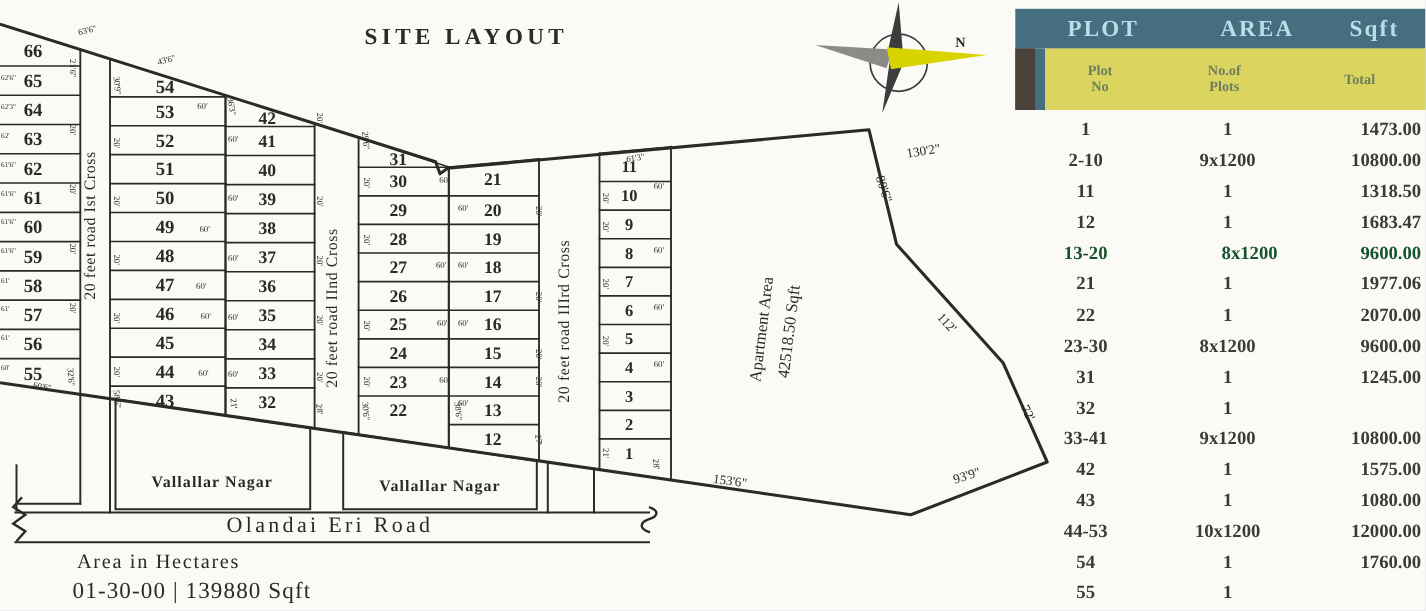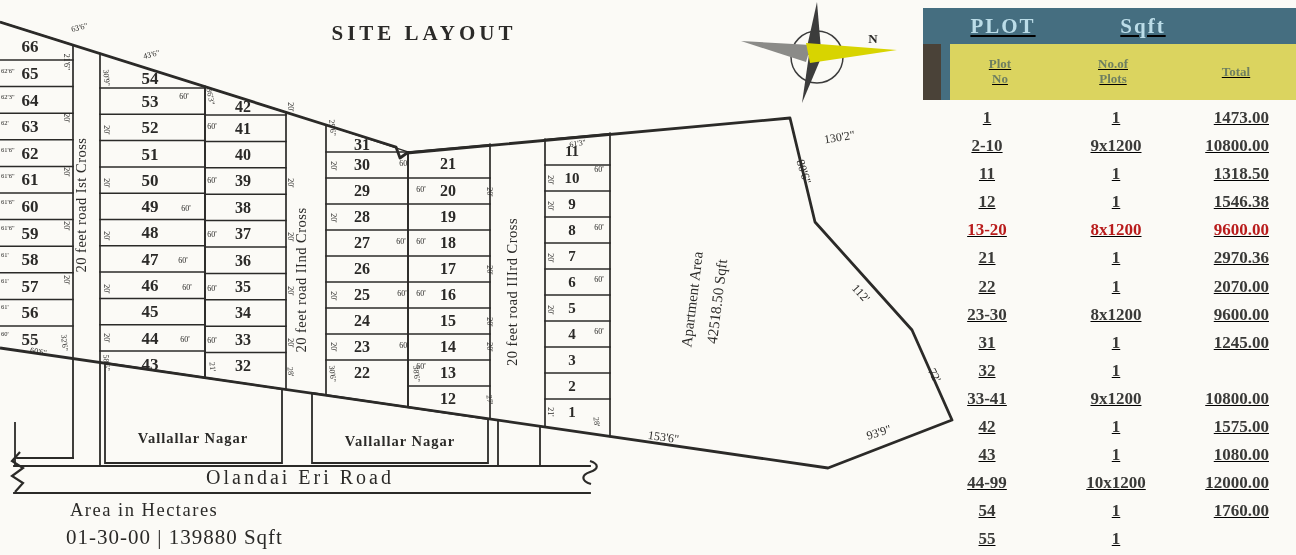--- a/index.html
+++ b/index.html
@@ -1,32 +1,32 @@
 <!DOCTYPE html>
 <html><head>
 <meta charset="utf-8">
 <style>
   html,body{margin:0;padding:0;background:#e8e8e8;}
   .canvas{position:relative;width:1296px;height:555px;background:#fbfaf6;overflow:hidden;
           font-family:"Liberation Serif",serif;}
   svg{position:absolute;left:0;top:0;}
   
-  .area-table{position:absolute;left:923px;top:8px;width:373px;height:547px;text-decoration:underline;}
+  .area-table{position:absolute;left:923px;top:8px;width:373px;height:547px;}
   .t-head{display:grid;grid-template-columns:160px 120px 1fr;height:36px;align-items:center;
           text-align:center;font-weight:bold;font-size:21px;letter-spacing:2px;}
   .t-sub{display:flex;height:56px;}
   .t-sub .tab{width:18px;height:100%;}
   .t-sub .sub-yellow{flex:1;margin-left:9px;display:grid;grid-template-columns:100px 126px 1fr;
           align-items:center;text-align:center;font-weight:bold;font-size:13px;line-height:1.15;
           white-space:pre-line;}
   .t-rows{margin-top:4px;}
   .trow{display:grid;grid-template-columns:128px 130px 1fr;height:28.1px;line-height:28.1px;
         font-size:17px;font-weight:bold;}
   .trow .c1,.trow .c2{text-align:center;}
-  .trow .c3{text-align:right;padding-right:27px;}
+  .trow .c3{text-align:right;padding-right:4px;}
 </style>
 </head>
 <body>
 
 <div class="canvas">
   <svg width="1296" height="555" viewBox="0 0 1296 555">
       <line x1="73" y1="45.046099999999996" x2="73" y2="358.585" stroke="#2b2a28" stroke-width="1.7" stroke-linecap="square"></line>
       <line x1="0" y1="22" x2="73" y2="45.046099999999996" stroke="#2b2a28" stroke-width="1.4" stroke-linecap="square"></line>
       <line x1="0" y1="60" x2="73" y2="60" stroke="#2b2a28" stroke-width="1.5" stroke-linecap="square"></line>
       <line x1="0" y1="86.6" x2="73" y2="86.6" stroke="#2b2a28" stroke-width="1.5" stroke-linecap="square"></line>
@@ -279,20 +279,21 @@
       <polygon points="817,2 805,56 821,50" fill="#3c3c3c"></polygon>
       <polygon points="802,103 810,48 821,58" fill="#3c3c3c"></polygon>
       <polygon points="741,41 811,45 806,62" fill="#8b8b88"></polygon>
       <polygon points="897,50 806,43 810,63" fill="#d8d400"></polygon>
       <text x="873" y="43" font-size="13" text-anchor="middle" fill="#2b2a28" font-family="'Liberation Serif',serif" font-weight="bold" letter-spacing="0">N</text>
     </svg>
 
   <div class="area-table">
     <div class="t-head" style="background: rgb(69, 110, 128); color: rgb(188, 221, 232);">
       <span>PLOT</span>
+      <span>AREA</span>
       <span>Sqft</span>
     </div>
     <div class="t-sub" style="background: rgb(69, 110, 128);">
       <div class="tab" style="background: rgb(74, 66, 56);"></div>
       <div class="sub-yellow" style="background: rgb(219, 212, 95); color: rgb(110, 127, 96);">
         <span>Plot
 No</span>
         <span>No.of
 Plots</span>
         <span>Total</span>
@@ -310,31 +311,31 @@
           <span class="c3">10800.00</span>
         </div>
         <div class="trow" style="color: rgb(58, 58, 56);">
           <span class="c1">11</span>
           <span class="c2">1</span>
           <span class="c3">1318.50</span>
         </div>
         <div class="trow" style="color: rgb(58, 58, 56);">
           <span class="c1">12</span>
           <span class="c2">1</span>
-          <span class="c3">1546.38</span>
-        </div>
-        <div class="trow" style="color: #b91c1c;">
+          <span class="c3">1683.47</span>
+        </div>
+        <div class="trow" style="color: #14532d; gap: 20px;">
           <span class="c1">13-20</span>
           <span class="c2">8x1200</span>
           <span class="c3">9600.00</span>
         </div>
         <div class="trow" style="color: rgb(58, 58, 56);">
           <span class="c1">21</span>
           <span class="c2">1</span>
-          <span class="c3">2970.36</span>
+          <span class="c3">1977.06</span>
         </div>
         <div class="trow" style="color: rgb(58, 58, 56);">
           <span class="c1">22</span>
           <span class="c2">1</span>
           <span class="c3">2070.00</span>
         </div>
         <div class="trow" style="color: rgb(58, 58, 56);">
           <span class="c1">23-30</span>
           <span class="c2">8x1200</span>
           <span class="c3">9600.00</span>
@@ -357,21 +358,21 @@
           <span class="c1">42</span>
           <span class="c2">1</span>
           <span class="c3">1575.00</span>
         </div>
         <div class="trow" style="color: rgb(58, 58, 56);">
           <span class="c1">43</span>
           <span class="c2">1</span>
           <span class="c3">1080.00</span>
         </div>
         <div class="trow" style="color: rgb(58, 58, 56);">
-          <span class="c1">44-99</span>
+          <span class="c1">44-53</span>
           <span class="c2">10x1200</span>
           <span class="c3">12000.00</span>
         </div>
         <div class="trow" style="color: rgb(58, 58, 56);">
           <span class="c1">54</span>
           <span class="c2">1</span>
           <span class="c3">1760.00</span>
         </div>
         <div class="trow" style="color: rgb(58, 58, 56);">
           <span class="c1">55</span>

